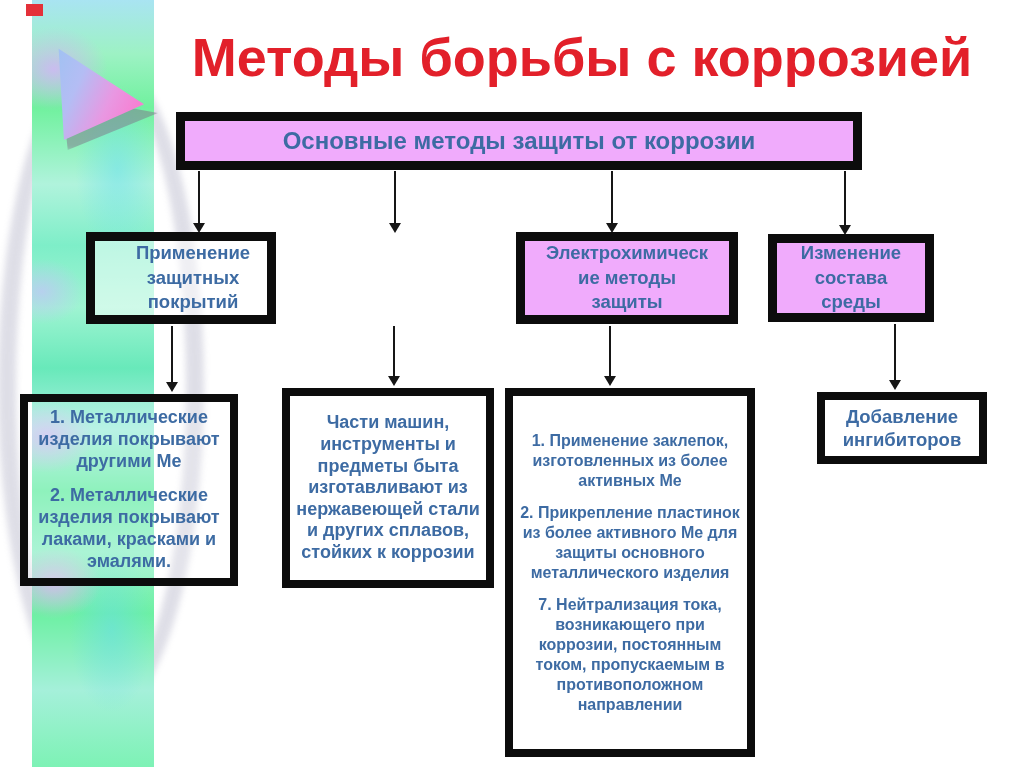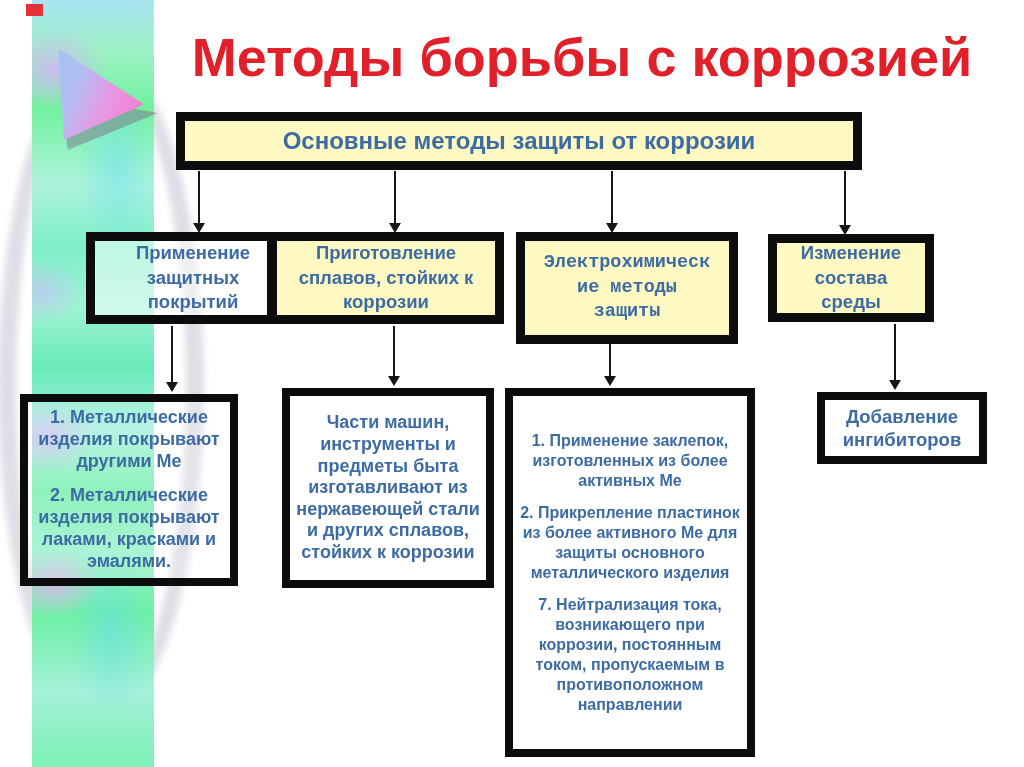--- a/index.html
+++ b/index.html
@@ -46,33 +46,33 @@
     background:linear-gradient(115deg, #9fc2f2 0%, #b4bdf4 30%, #e898e2 60%, #f77fd2 84%, #ef92da 100%);
   }
 
   .title {
     position:absolute; left:150px; top:26px; width:864px; z-index:4;
     text-align:center; font-size:54px; font-weight:800; color:#e2202a;
     letter-spacing:0px; white-space:nowrap;
   }
 
   .box {
-    position:absolute; z-index:4; background:#fef9c3;
+    position:absolute; z-index:4; background:#f0abfc;
     border:9px solid #0c0c0c;
     display:flex; align-items:center; justify-content:center;
     text-align:center; color:#3d6ba3; font-weight:700;
   }
   .box .lbl { white-space:pre-line; }
 
   .root-box { left:176px; top:112px; width:686px; height:58px; font-size:24px; }
 
   .branch-box { font-size:18.5px; line-height:1.32; }
   .bb0 { left:86px;  top:232px; width:190px; height:92px; background:rgba(255,255,255,.5);padding-left:24px; }
   .bb1 { left:268px; top:232px; width:236px; height:92px; }
-  .bb2 { left:516px; top:232px; width:222px; height:112px;font-family:Liberation Mono, monospace; }
+  .bb2 { left:516px; top:232px; width:222px; height:92px; }
   .bb3 { left:768px; top:234px; width:166px; height:88px; }
 
   .detail-box {
     position:absolute; z-index:4; background:#ffffff;
     border:8px solid #0c0c0c; color:#3d6ba3; font-weight:700;
     text-align:center; display:flex; flex-direction:column; justify-content:center;
     padding:4px 6px;
   }
   .detail-box p { margin:6px 0; }
   .db0 { left:20px;  top:394px; width:218px; height:192px; font-size:18px; line-height:1.22; background:rgba(255,255,255,.18); }
@@ -122,25 +122,20 @@
   <div class="varrow" style="left:845px; top:171px; height:64px;">
       <i class="line"></i>
       <i class="head"></i>
     </div>
 
   <div class="box branch-box bb0">
     <span class="lbl">Применение
 защитных
 покрытий</span>
   </div>
-  <div class="box branch-box bb1">
-    <span class="lbl">Приготовление
-сплавов, стойких к
-коррозии</span>
-  </div>
   <div class="box branch-box bb2">
     <span class="lbl">Электрохимическ
 ие методы
 защиты</span>
   </div>
   <div class="box branch-box bb3">
     <span class="lbl">Изменение
 состава
 среды</span>
   </div>

